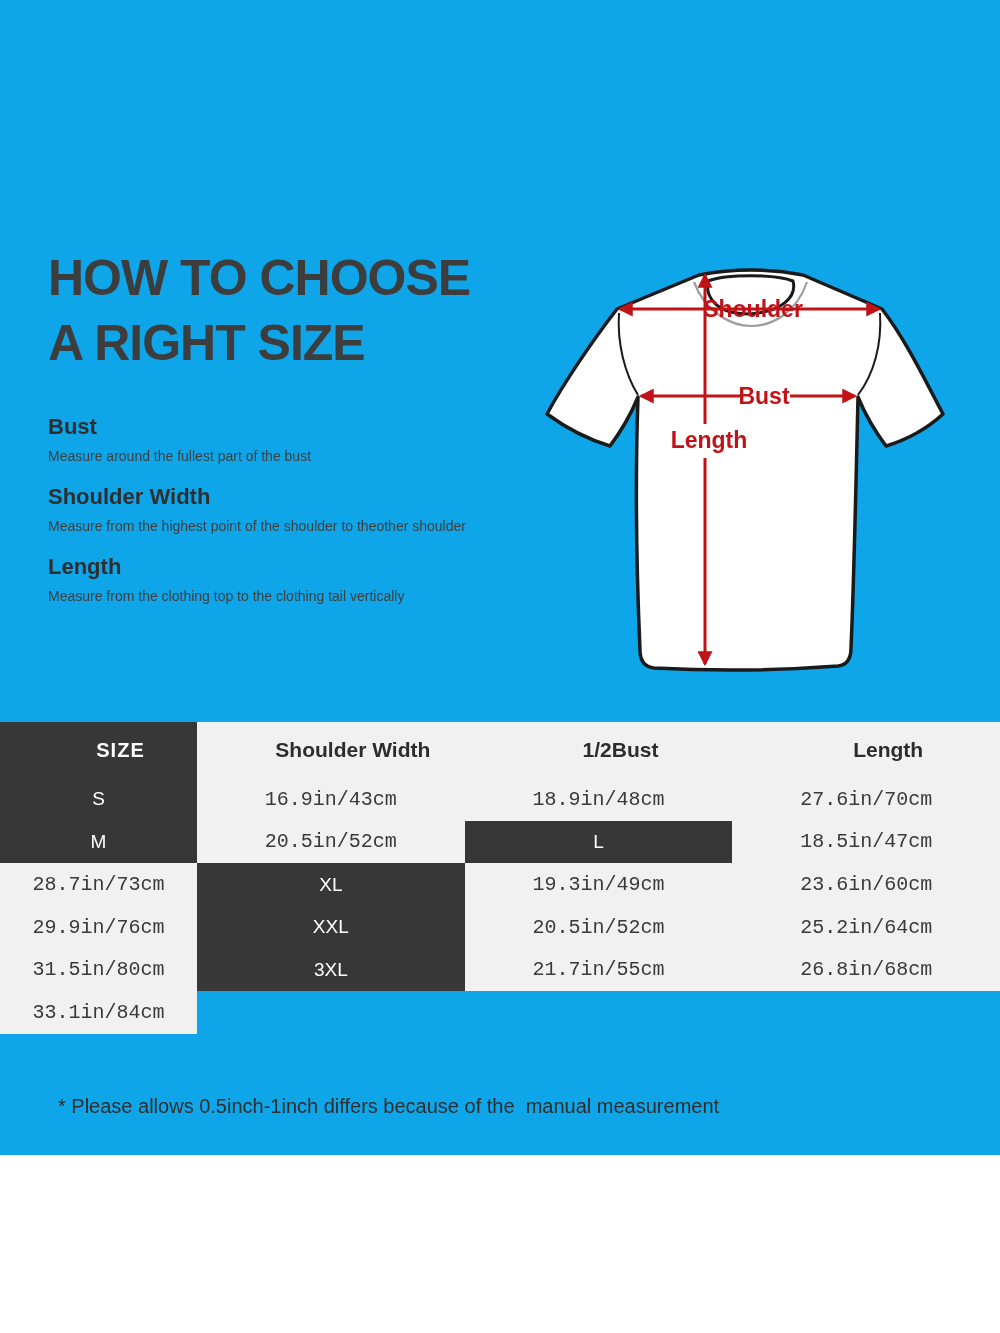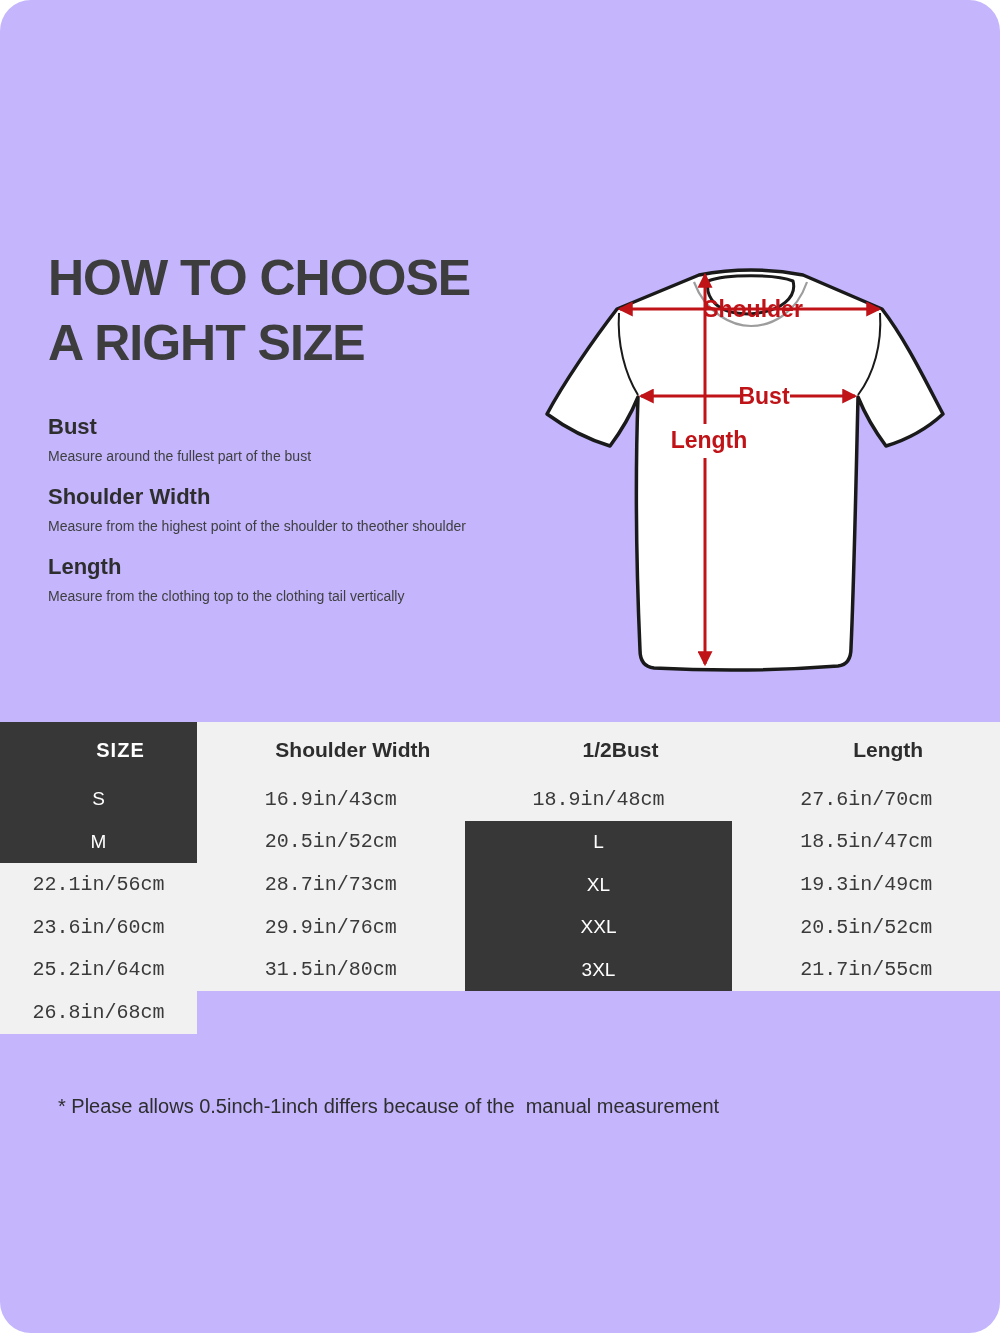--- a/index.html
+++ b/index.html
@@ -1,19 +1,18 @@
 <!DOCTYPE html>
 <html><head>
 <meta charset="utf-8">
 <style>
   html,body{margin:0;padding:0;background:#fff;}
   .page{
-    position:relative;width:1000px;height:1333px;background:#c4b5fd;overflow:hidden;
+    position:relative;width:1000px;height:1155px;background:#0ea5e9;overflow:hidden;
     font-family:"Liberation Sans",sans-serif;
-    border-radius:31px;
   }
   
   .title{
     position:absolute;left:48px;top:246px;
     font-size:50px;line-height:65px;font-weight:700;letter-spacing:-1px;
     color:#3d3d3d;
   }
   
   .instructions{position:absolute;left:48px;top:414px;width:430px;}
   .measure-item{margin:0 0 15px 0;}
@@ -133,33 +132,33 @@
     <div class="cell dark size-label">S</div>
     <div class="cell light value">16.9in/43cm</div>
     <div class="cell light value">18.9in/48cm</div>
     <div class="cell light value">27.6in/70cm</div>
 
     <div class="cell dark size-label">M</div>
     <div class="cell light value">20.5in/52cm</div>
 
     <div class="cell dark size-label">L</div>
     <div class="cell light value">18.5in/47cm</div>
-    <div class="cell light value">22.1in/56cm</div>
     <div class="cell light value">28.7in/73cm</div>
 
     <div class="cell dark size-label">XL</div>
     <div class="cell light value">19.3in/49cm</div>
     <div class="cell light value">23.6in/60cm</div>
     <div class="cell light value">29.9in/76cm</div>
 
     <div class="cell dark size-label">XXL</div>
     <div class="cell light value">20.5in/52cm</div>
     <div class="cell light value">25.2in/64cm</div>
     <div class="cell light value">31.5in/80cm</div>
 
     <div class="cell dark size-label">3XL</div>
     <div class="cell light value">21.7in/55cm</div>
     <div class="cell light value">26.8in/68cm</div>
+    <div class="cell light value">33.1in/84cm</div>
   </div>
 
   <p class="footnote">* Please allows 0.5inch-1inch differs because of the  manual measurement</p>
 
 </div>
 
 </body></html>

